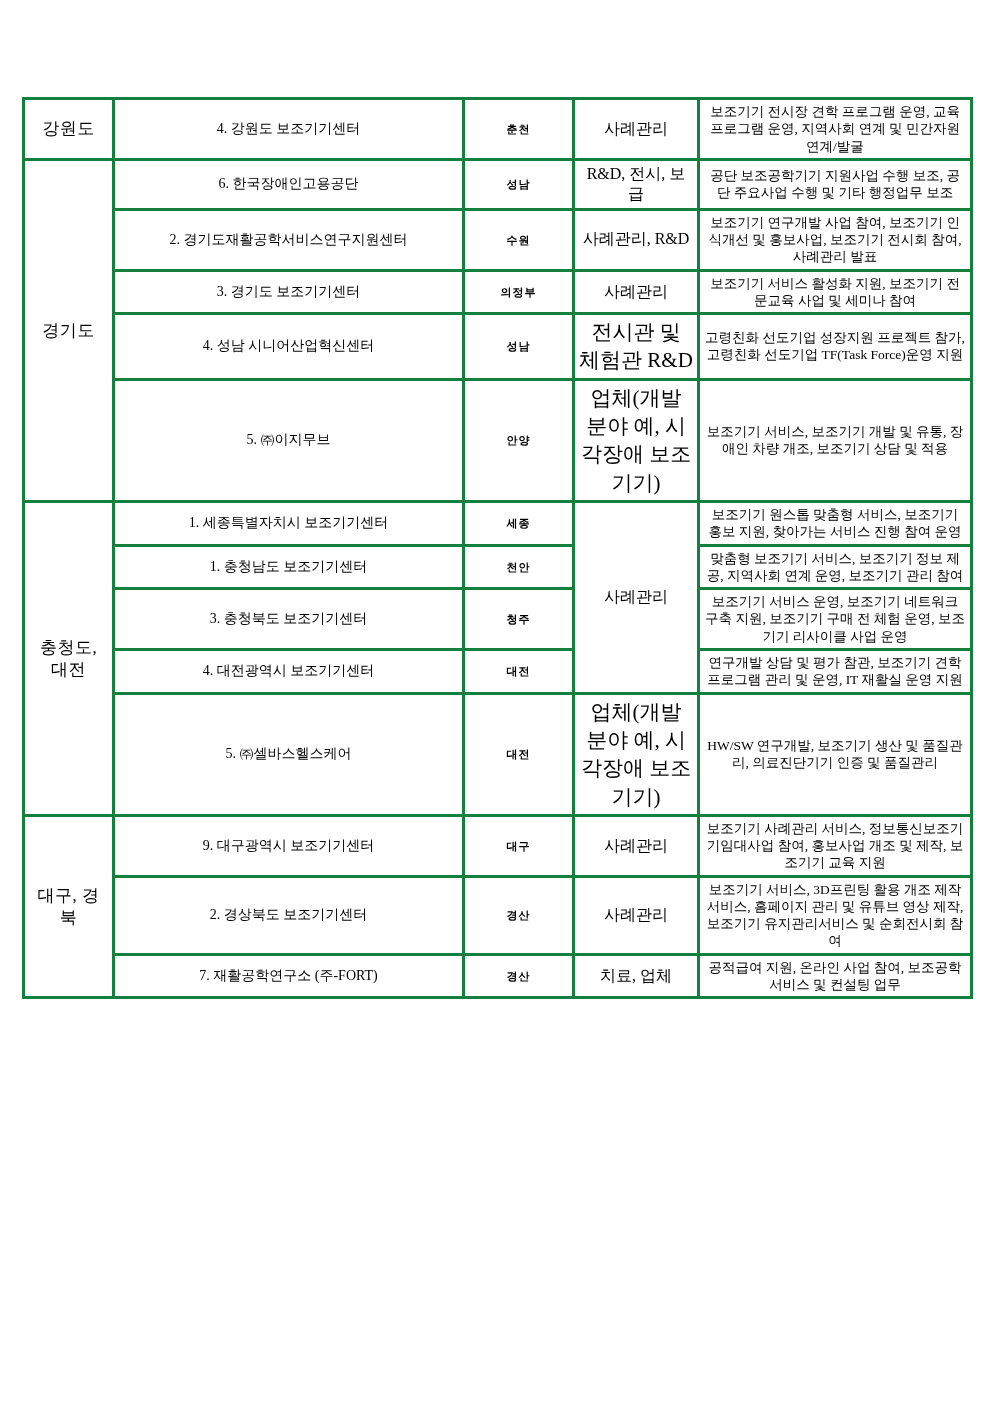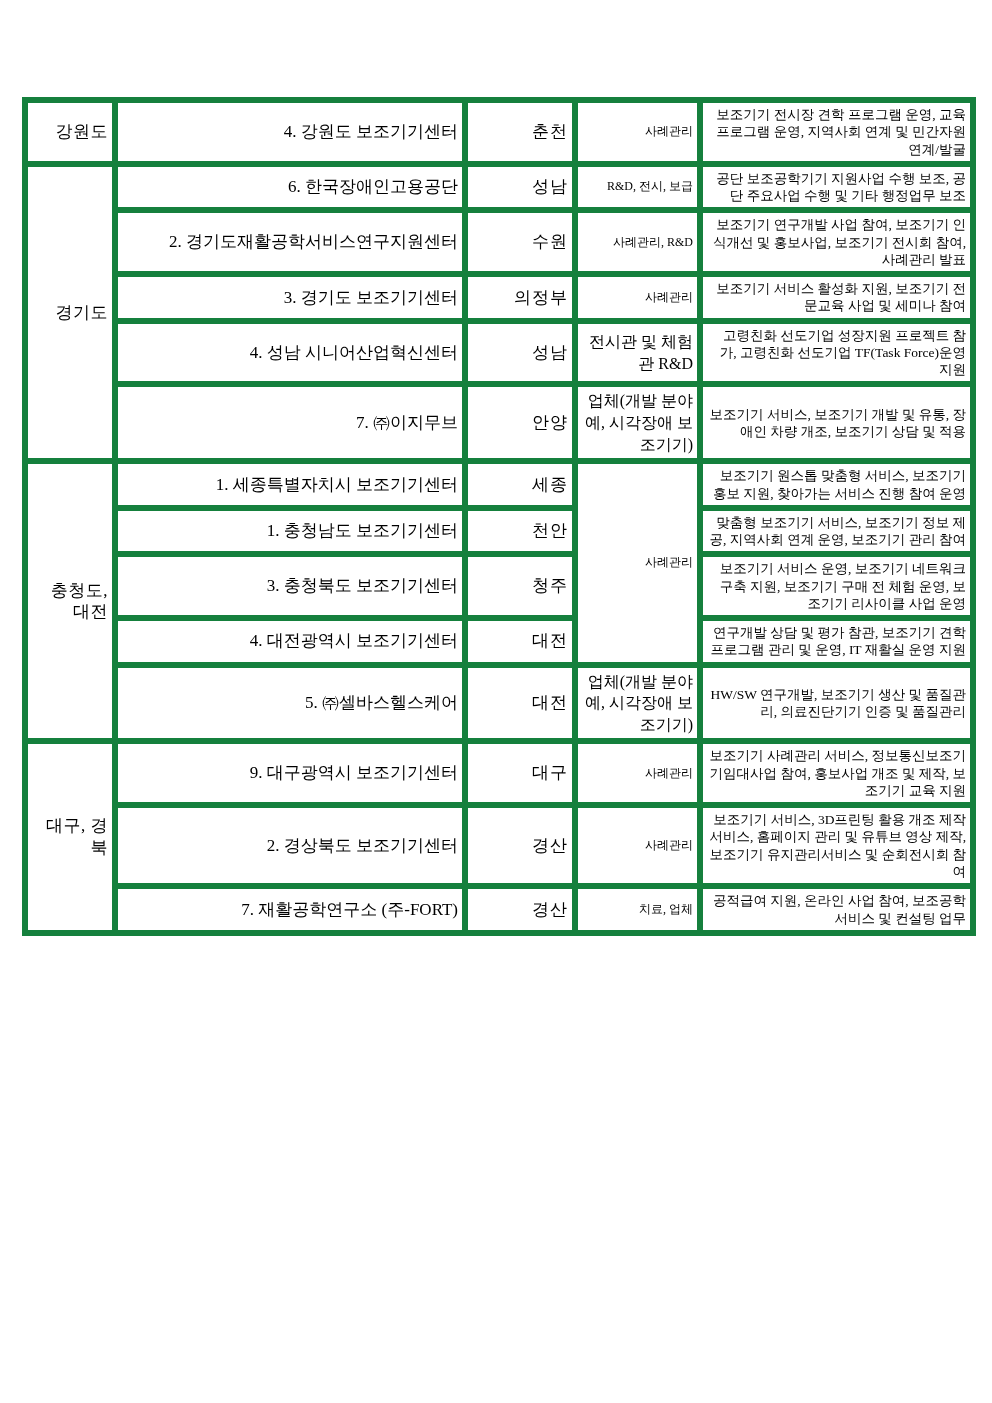--- a/index.html
+++ b/index.html
@@ -19,58 +19,59 @@
     height: 1403px;
     box-sizing: border-box;
     padding: 97px 22px 0 22px;
   }
   table.reg-table {
     border-collapse: collapse;
     width: 948px;
     table-layout: fixed;
   }
   table.reg-table td {
-    border: 6px solid #15803d;
+    border: 3px solid #15803d;
     padding: 3px 4px;
     vertical-align: middle;
-    text-align: right;
+    text-align: center;
     line-height: 1.28;
   }
   
   col.c-region { width: 90px; }
   col.c-org    { width: 350px; }
   col.c-city   { width: 110px; }
   col.c-role   { width: 125px; }
   col.c-desc   { width: 273px; }
 
   td.region {
     font-size: 17px;
     letter-spacing: 0.5px;
     margin-left: 44px;
   }
   td.org {
-    font-size: 17px;
+    font-size: 14px;
     text-align: left;
     padding-left: 14px;
     white-space: nowrap;
   }
   td.city {
-    font-size: 17px;
+    font-size: 11px;
     letter-spacing: 1px;
+    font-weight: bold;
   }
   td.role {
-    font-size: 12px;
+    font-size: 16px;
   }
   td.desc {
     font-size: 13.5px;
     line-height: 1.45;
     padding: 4px 6px;
   }
   td.role.small {
-    font-size: 16px;
+    font-size: 21px;
     line-height: 1.35;
     margin-top: 28px;
   }
 </style>
 </head>
 <body>
 
 <div class="page">
   <table class="reg-table">
     <colgroup>
@@ -109,21 +110,21 @@
         <td class="role" rowspan="1">사례관리</td>
         <td class="desc">보조기기 서비스 활성화 지원, 보조기기 전문교육 사업 및 세미나 참여</td>
       </tr>
       <tr>
         <td class="org">4.  성남 시니어산업혁신센터</td>
         <td class="city">성남</td>
         <td class="role small" rowspan="1">전시관 및 체험관 R&amp;D</td>
         <td class="desc">고령친화 선도기업 성장지원 프로젝트 참가, 고령친화 선도기업 TF(Task Force)운영 지원</td>
       </tr>
       <tr>
-        <td class="org">7.  ㈜이지무브</td>
+        <td class="org">5.  ㈜이지무브</td>
         <td class="city">안양</td>
         <td class="role small" rowspan="1">업체(개발 분야 예, 시각장애 보조기기)</td>
         <td class="desc">보조기기 서비스, 보조기기 개발 및 유통, 장애인 차량 개조, 보조기기 상담 및 적용</td>
       </tr>
 
       <tr>
         <td class="region" rowspan="5">충청도, 대전</td>
         <td class="org">1.  세종특별자치시  보조기기센터</td>
         <td class="city">세종</td>
         <td class="role" rowspan="4">사례관리</td>

